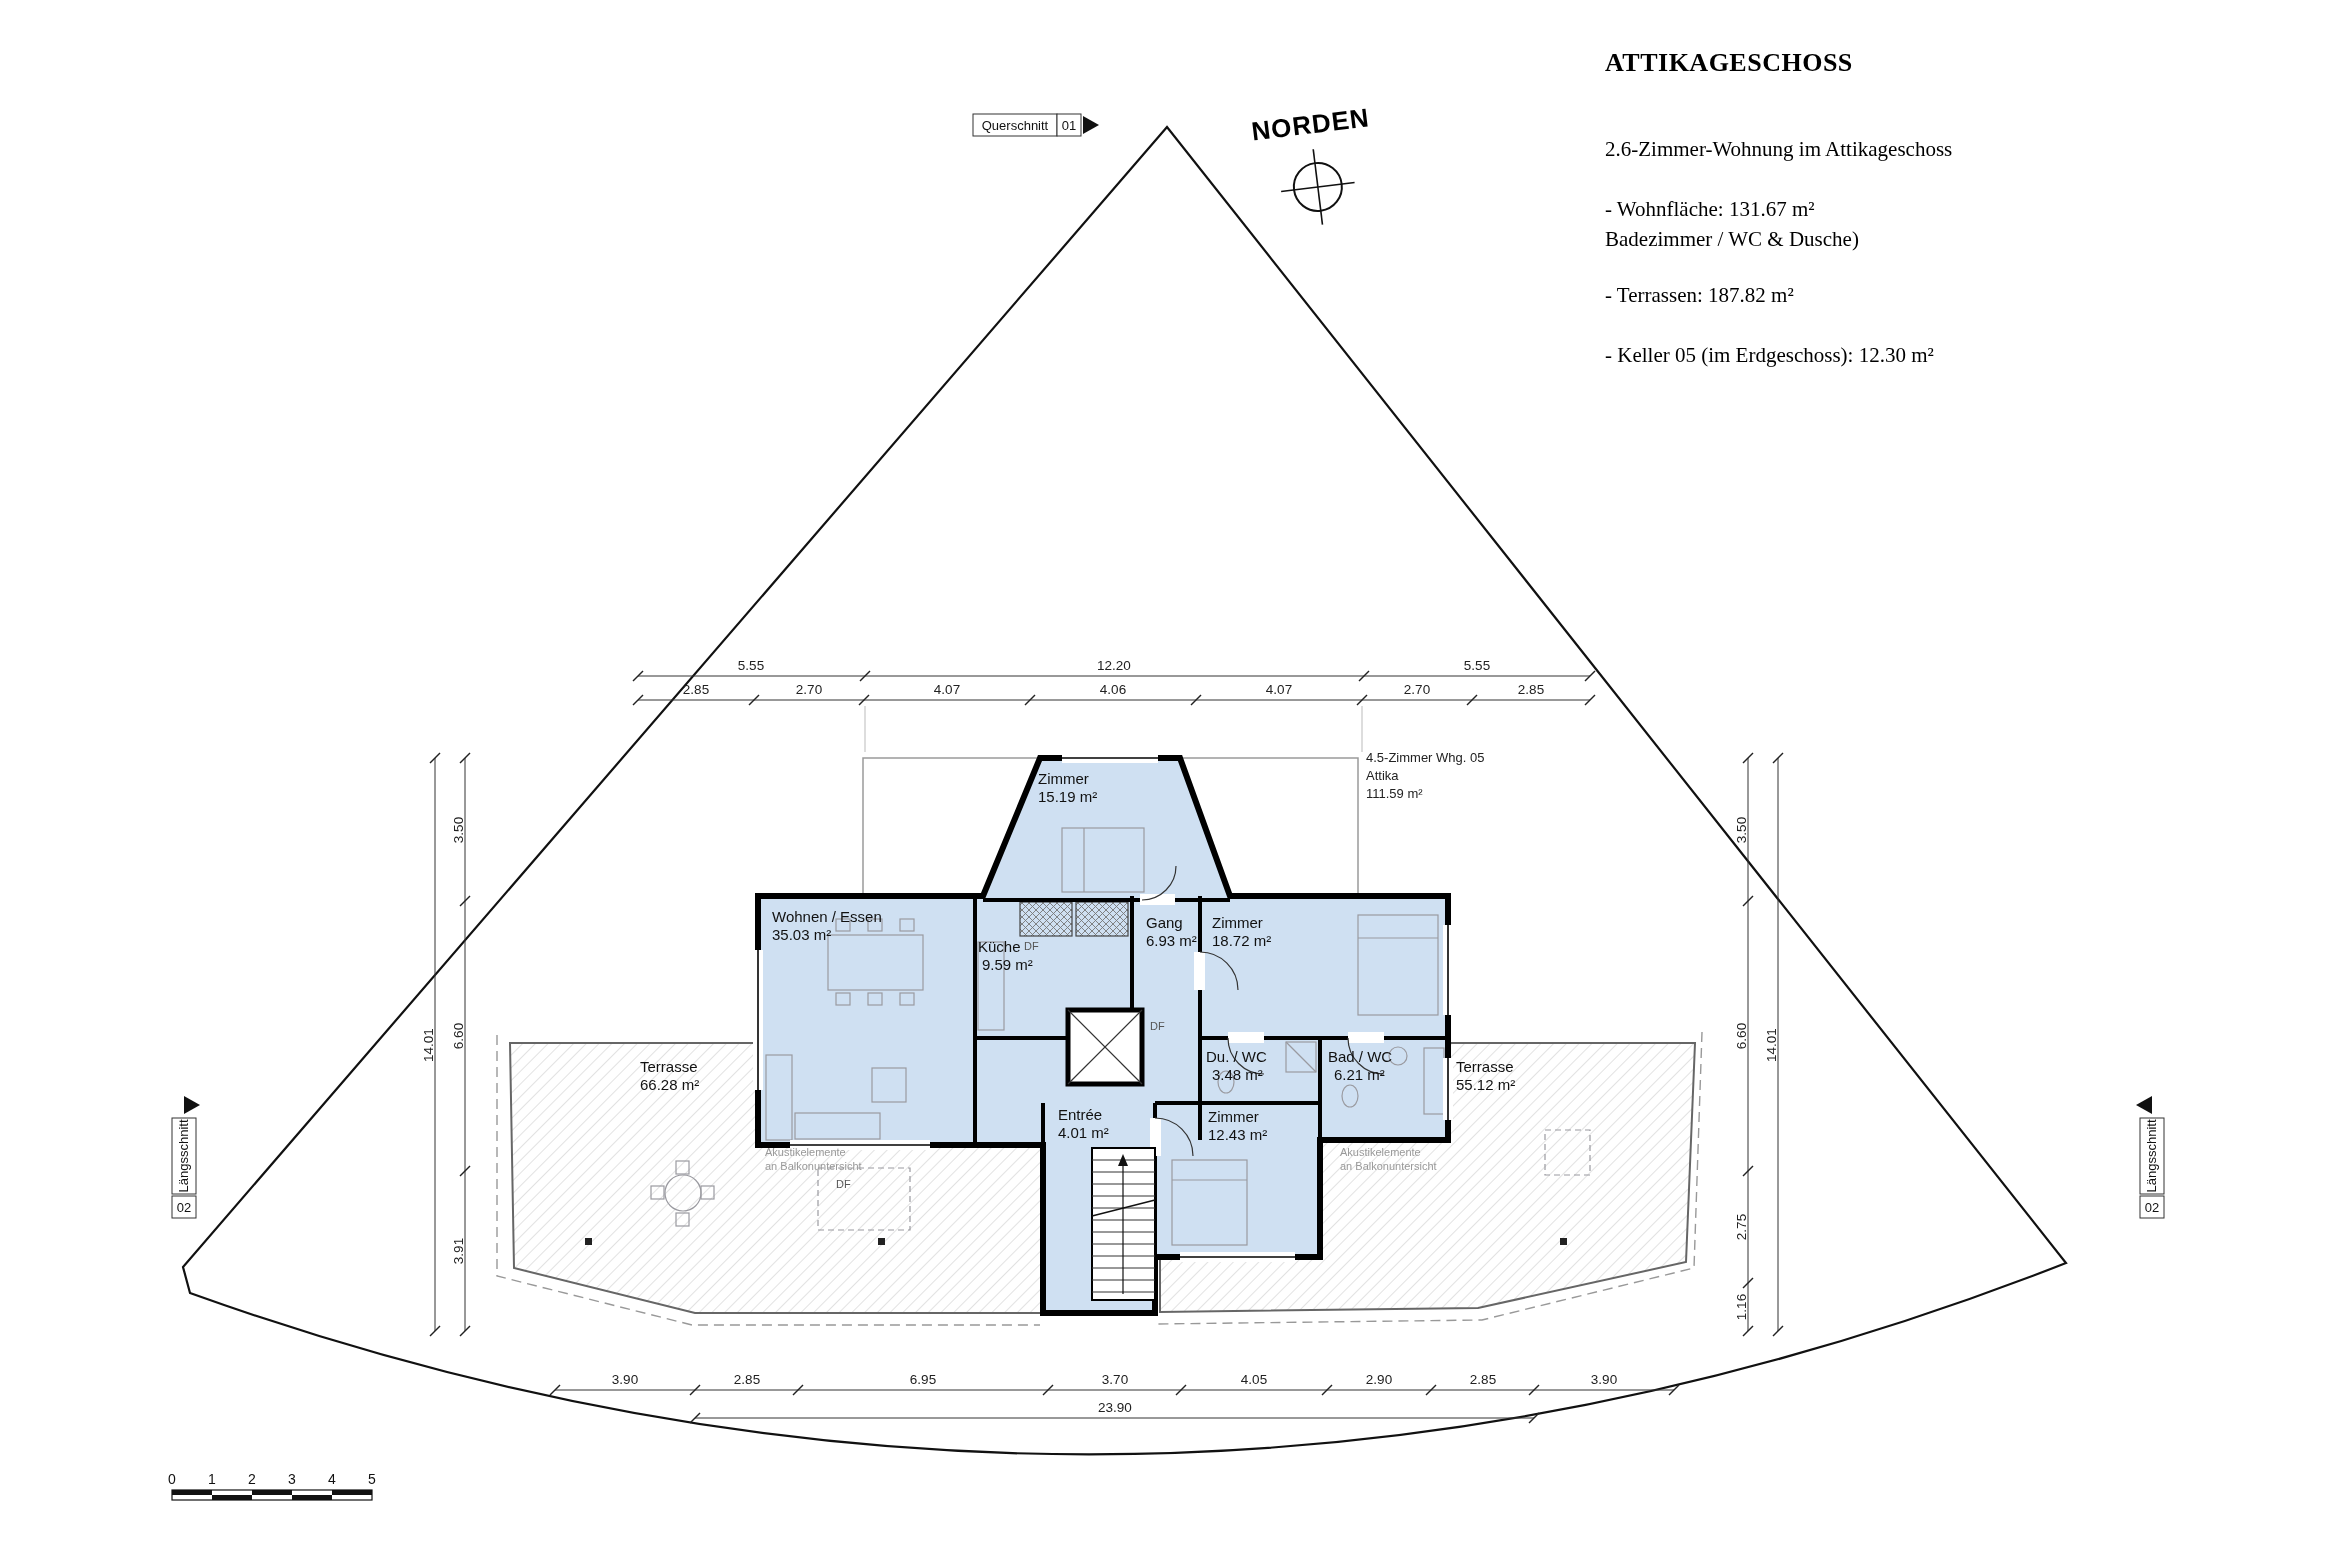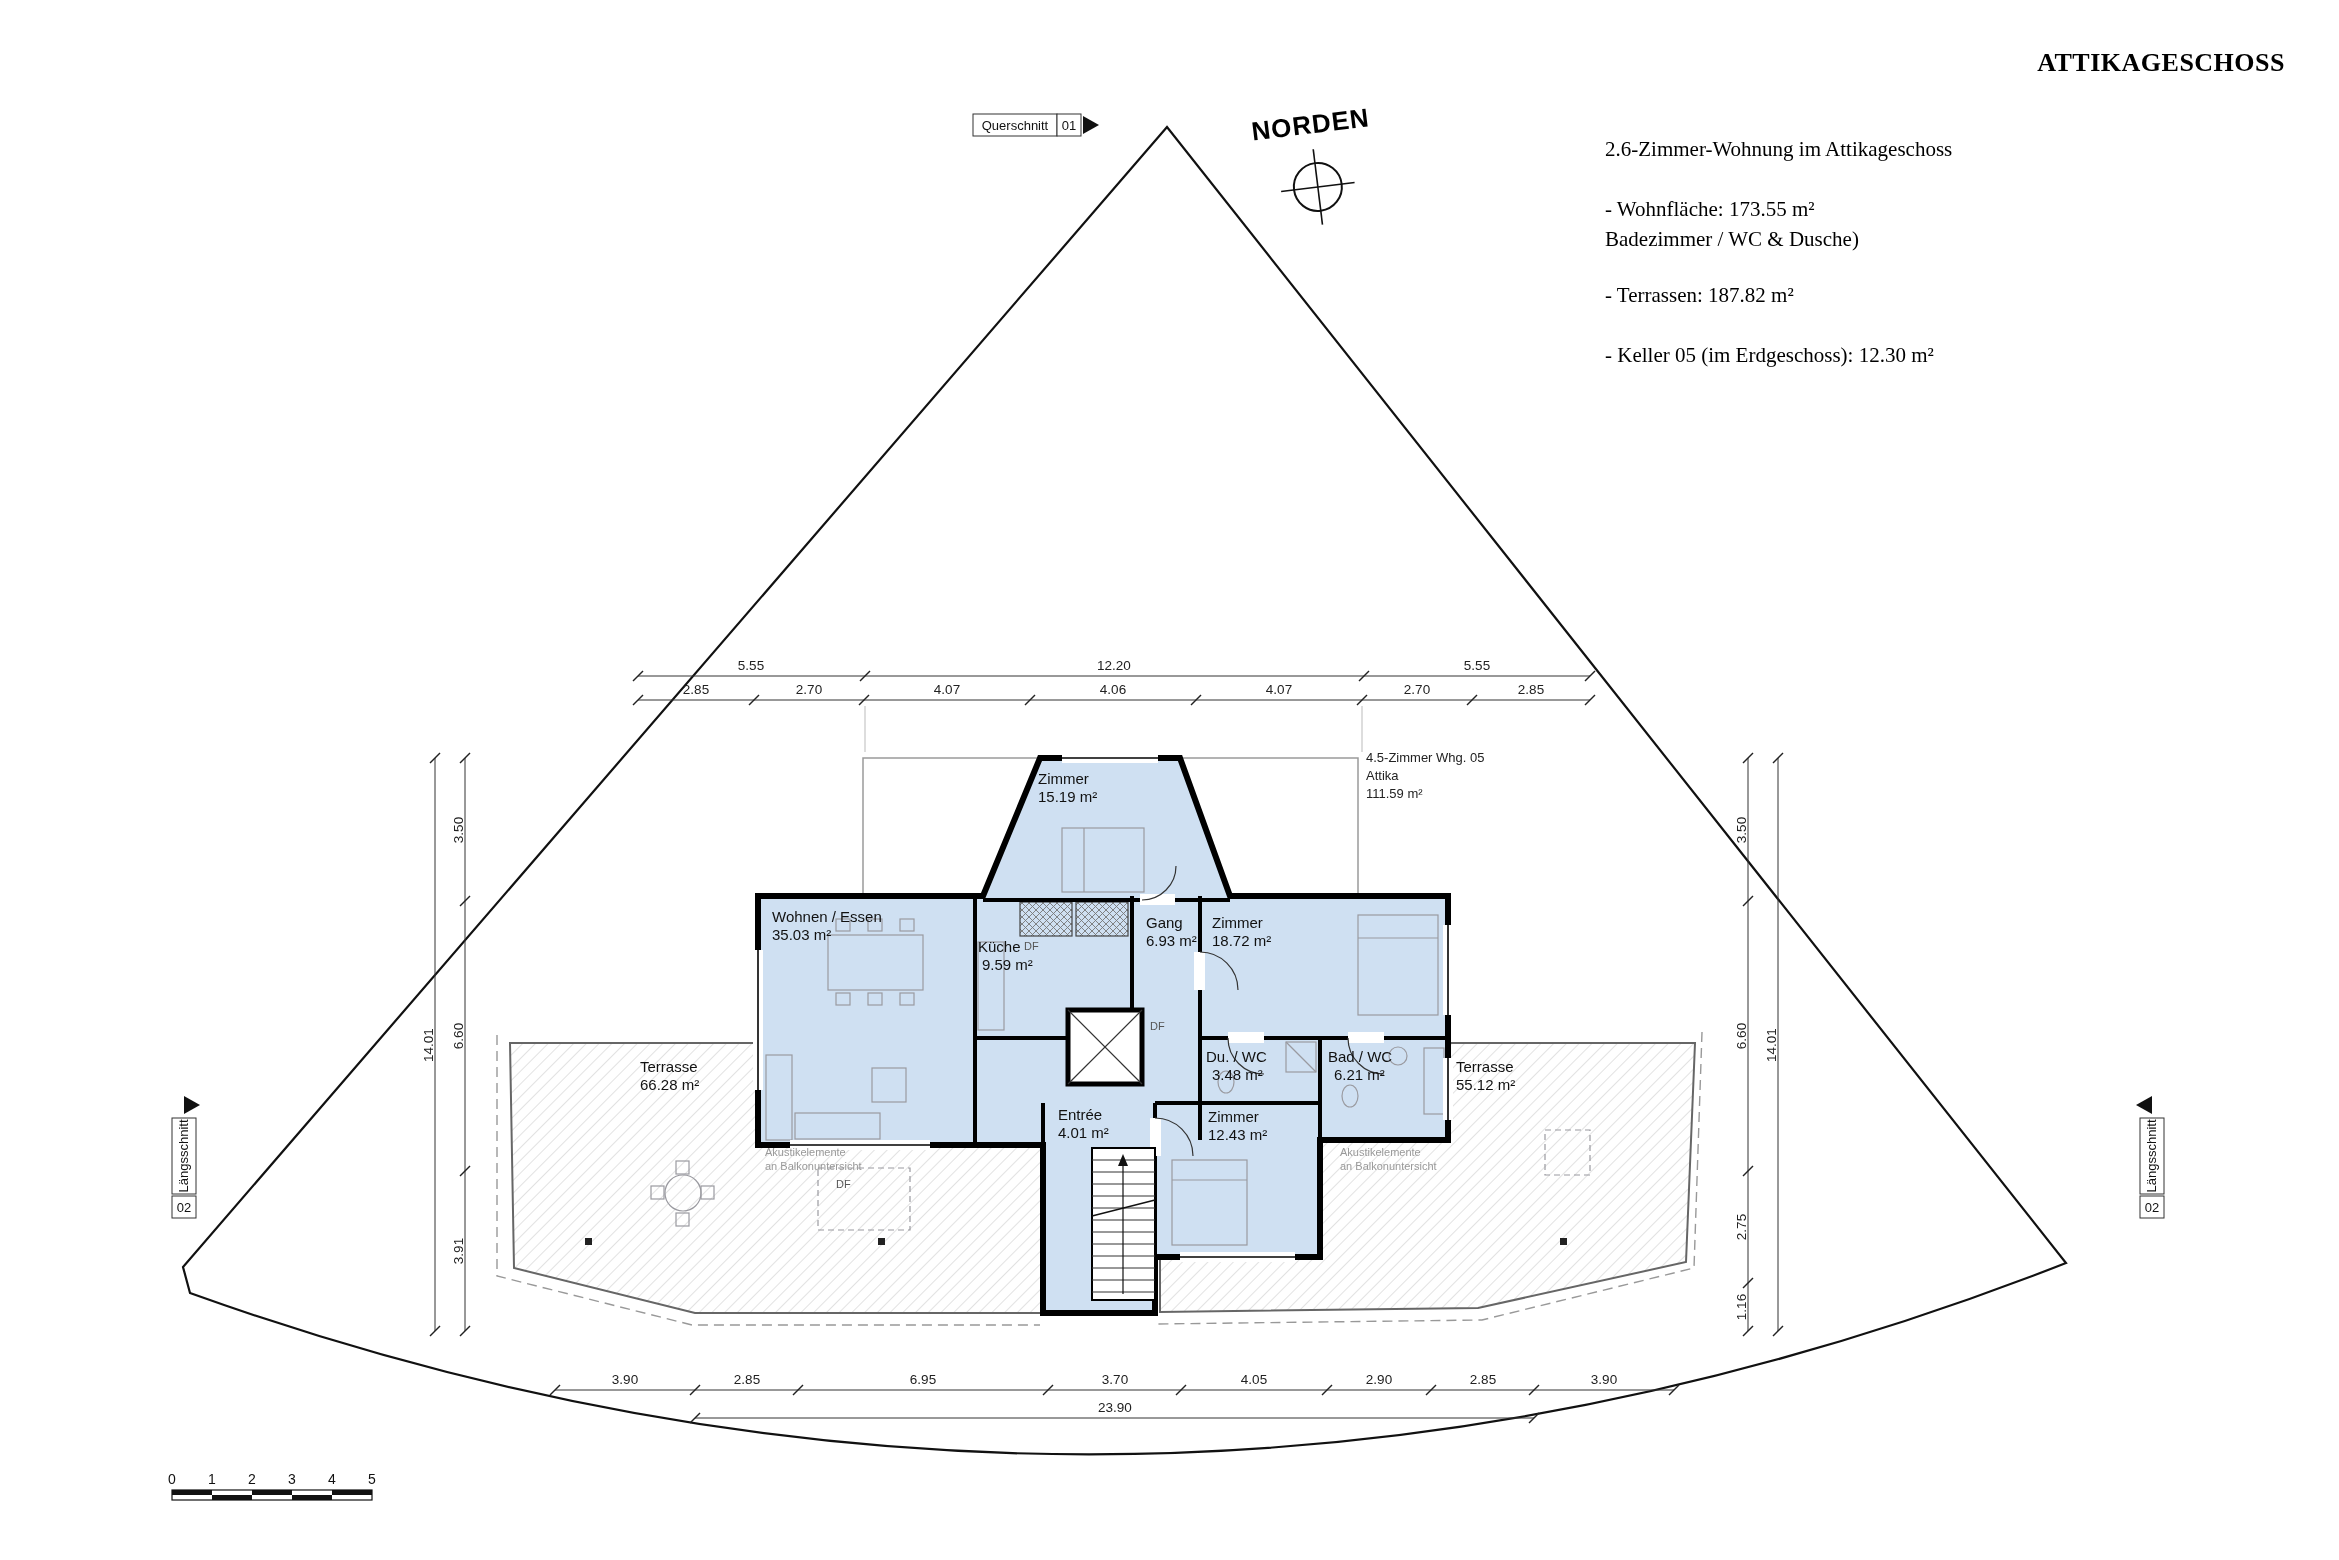--- a/index.html
+++ b/index.html
@@ -1,21 +1,21 @@
 <!DOCTYPE html>
 <html><head>
 <meta charset="utf-8">
 <style>
   html,body{margin:0;padding:0;background:#ffffff;}
   .page{position:relative;width:2339px;height:1560px;background:#fff;overflow:hidden;
         font-family:"Liberation Sans",sans-serif;}
   .plan-svg{position:absolute;left:0;top:0;}
   .legend{position:absolute;left:1605px;top:48px;width:680px;color:#000;
           font-family:"Liberation Serif",serif;}
-  .legend h1{font-size:26px;margin:0 0 56px 0;font-weight:bold;letter-spacing:.5px;text-align:right;}
+  .legend h1{font-size:26px;margin:0 0 56px 0;font-weight:bold;letter-spacing:.5px;}
   .legend p{margin:0;font-size:21px;line-height:30px;}
   .legend p.gap-after{margin-bottom:30px;}
   .legend p.gap-after-sm{margin-bottom:26px;}
   
   text{fill:#111;}
   .room-name,.room-area{font-size:15px;font-family:"Liberation Sans",sans-serif;}
   .dim{font-size:13.5px;fill:#222;font-family:"Liberation Sans",sans-serif;}
   .tag{font-size:13px;fill:#222;}
   .tiny{font-size:11px;fill:#999;}
   .df{font-size:11px;fill:#555;}
@@ -371,19 +371,19 @@
         <rect x="332" y="1490" width="40" height="5" fill="#111"></rect>
     <rect x="212" y="1495" width="40" height="5" fill="#111"></rect>
         <rect x="292" y="1495" width="40" height="5" fill="#111"></rect>
     <rect x="172" y="1490" width="200" height="10" fill="none" stroke="#111" stroke-width="1.2"></rect>
   </g>
 </svg>
 
 <div class="legend">
   <h1>ATTIKAGESCHOSS</h1>
   <p class="gap-after">2.6-Zimmer-Wohnung im Attikageschoss</p>
-  <p>- Wohnfläche: 173.55 m²</p>
+  <p>- Wohnfläche: 131.67 m²</p>
   <p class="gap-after-sm">Badezimmer / WC &amp; Dusche)</p>
   <p class="gap-after">- Terrassen: 187.82 m²</p>
   <p>- Keller 05 (im Erdgeschoss): 12.30 m²</p>
 </div>
 
 </div>
 
 </body></html>

